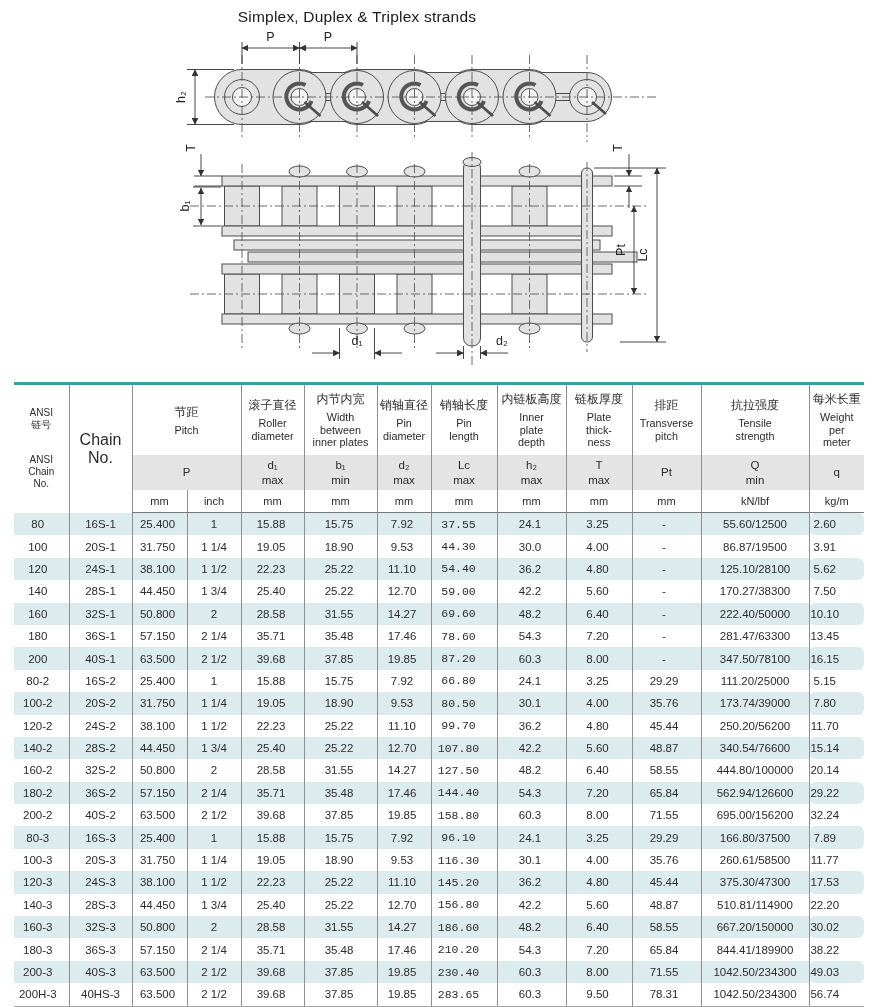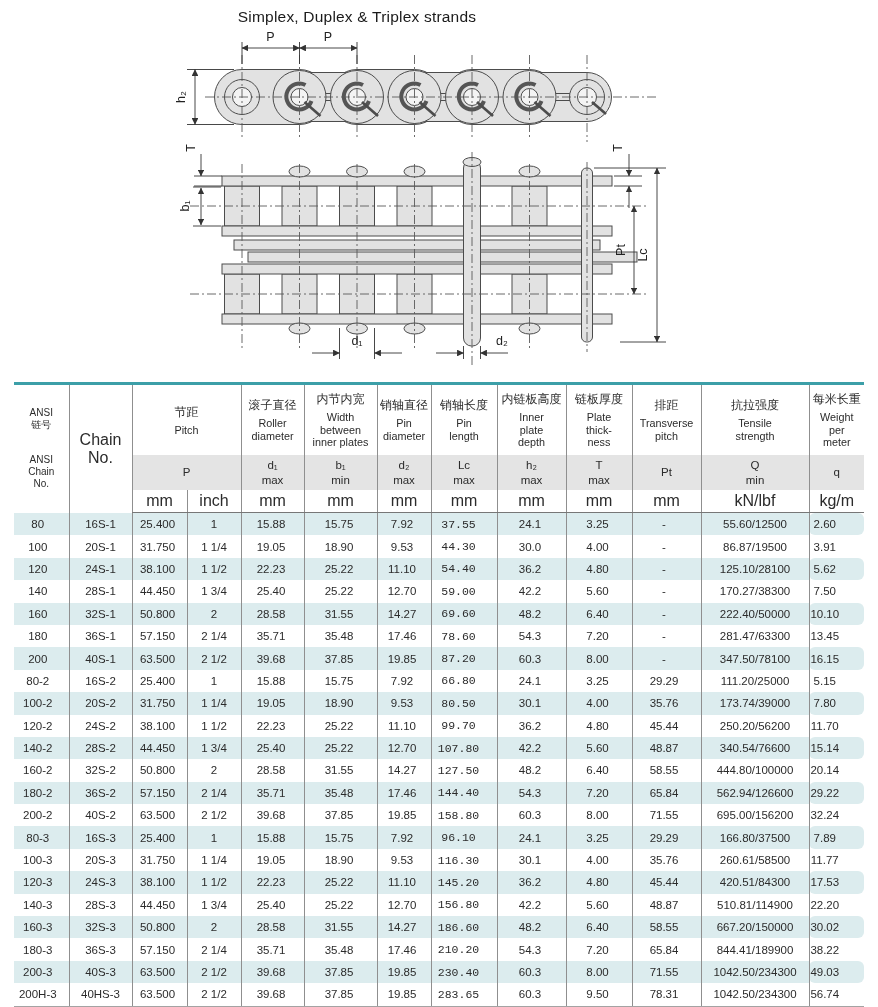--- a/index.html
+++ b/index.html
@@ -26,21 +26,21 @@
     border-top:3px solid #3C9FA8;
     font-family:"Liberation Sans","DejaVu Sans",sans-serif;
   }
   .spec-table th,.spec-table td{
     border-left:1px solid #8f8f8f;padding:0;font-weight:normal;vertical-align:middle;
   }
   .spec-table .no-bl{border-left:none;}
   .spec-table tbody td:first-child{border-left:none;}
   thead .r-names th{height:70px;text-align:center;}
   thead .r-syms th{height:35px;text-align:center;background:#e4e4e4;font-size:11.5px;white-space:pre-line;line-height:1.25;}
-  thead .r-units th{height:22px;text-align:center;font-size:16px;border-bottom:1px solid #777;}
+  thead .r-units th{height:22px;text-align:center;font-size:11px;border-bottom:1px solid #777;}
   .th-ansi{white-space:pre-line;font-size:10px;line-height:1.22;}
   .th-ansi .blk{margin:5px 0;}
   .th-chain{font-size:16px;}
   .zh{font-size:12px;margin-bottom:3px;}
   .en{font-size:10.8px;line-height:1.18;white-space:pre-line;}
   .spec-table tbody td{height:22.4px;font-size:11.5px;text-align:center;}
   .spec-table tbody tr:nth-child(odd) td{background:#dcecee;}
   .spec-table tbody tr:last-child td{border-bottom:4px solid #a3a3a3;}
   td.c0{text-align:right;padding-right:7px;}
   td.c2{text-align:right;padding-right:4px;}
@@ -597,21 +597,21 @@
         <td class="c1">24S-3</td>
         <td class="c2">38.100</td>
         <td class="c3">1 1/2</td>
         <td class="c4">22.23</td>
         <td class="c5">25.22</td>
         <td class="c6">11.10</td>
         <td class="c7">145.20</td>
         <td class="c8">36.2</td>
         <td class="c9">4.80</td>
         <td class="c10">45.44</td>
-        <td class="c11">420.51/84300</td>
+        <td class="c11">375.30/47300</td>
         <td class="c12">17.53</td>
       </tr>
       <tr>
         <td class="c0">140-3</td>
         <td class="c1">28S-3</td>
         <td class="c2">44.450</td>
         <td class="c3">1 3/4</td>
         <td class="c4">25.40</td>
         <td class="c5">25.22</td>
         <td class="c6">12.70</td>

